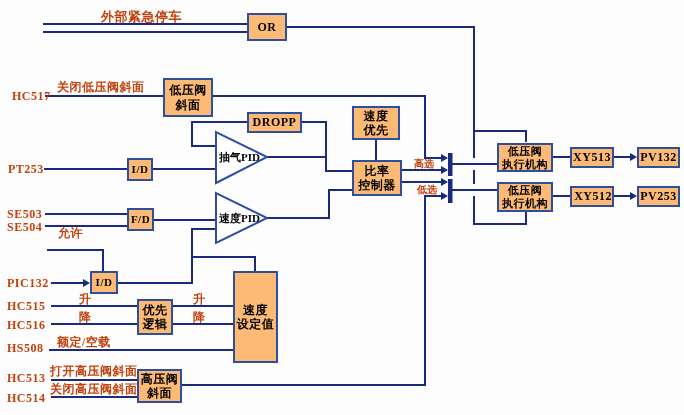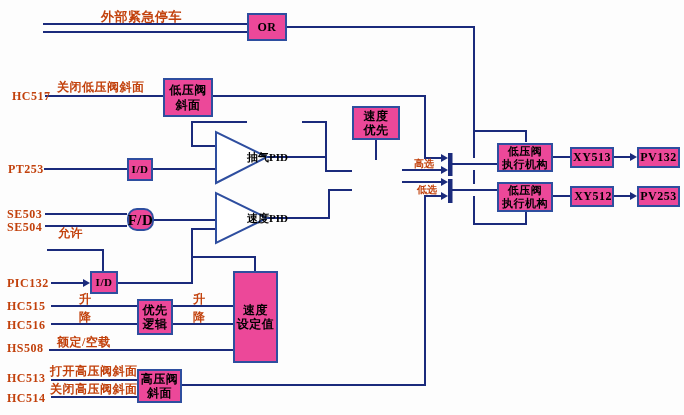--- a/index.html
+++ b/index.html
@@ -4,35 +4,35 @@
 <style>
   html,body{margin:0;padding:0;background:#ffffff;}
   #stage{
     position:relative;width:684px;height:415px;background:#fdfdfd;
     font-family:"Liberation Serif","DejaVu Serif",serif;
     overflow:hidden;
   }
   #wires{position:absolute;left:0;top:0;width:684px;height:415px;}
   .box{
     position:absolute;box-sizing:border-box;
-    border:2px solid #2e4e9f;background:#ec4899;
+    border:2px solid #2e4e9f;background:#fdba74;
     display:flex;flex-direction:column;align-items:center;justify-content:center;
     font-weight:bold;color:#000;text-align:center;
     font-size:12px;line-height:1.2;letter-spacing:0.5px;
   }
   .box .bl{display:block;white-space:nowrap;}
   .lbl{
     position:absolute;font-weight:bold;color:#c2410c;white-space:nowrap;
     font-size:12px;letter-spacing:0.5px;line-height:1;
   }
   .lbl.big{font-size:13px;}
   .lbl.sm{font-size:10px;letter-spacing:0;}
   .tri-lbl{
     position:absolute;font-weight:bold;color:#000;font-size:11px;
-    white-space:nowrap;line-height:1;letter-spacing:0;margin-left:28px;
+    white-space:nowrap;line-height:1;letter-spacing:0;
   }
 </style>
 </head>
 <body>
 
 <div id="stage">
 
   <svg id="wires" viewBox="0 0 684 415" xmlns="http://www.w3.org/2000/svg">
     <g stroke="#1b2b7c" stroke-width="2" fill="none" shape-rendering="crispEdges">
 
@@ -112,38 +112,45 @@
 
   <div class="box" style="left:247px;top:13px;width:40px;height:28px;">
     <span class="bl">OR</span>
   </div>
 
   <div class="box" style="left:163px;top:78px;width:50px;height:39px;">
     <span class="bl">低压阀</span>
     <span class="bl">斜面</span>
   </div>
 
+  <div class="box" style="left:247px;top:112px;width:55px;height:21px;">
+    <span class="bl">DROPP</span>
+  </div>
 
   <div class="box" style="left:127px;top:158px;width:26px;height:23px;font-size:11px;">
     <span class="bl">I/D</span>
   </div>
 
-  <div class="box" style="left:127px;top:208px;width:27px;height:23px;font-size:15px;border-radius:10px;">
+  <div class="box" style="left:127px;top:208px;width:27px;height:23px;font-size:11px;">
     <span class="bl">F/D</span>
   </div>
 
   <div class="box" style="left:90px;top:271px;width:28px;height:23px;font-size:11px;">
     <span class="bl">I/D</span>
   </div>
 
   <div class="box" style="left:352px;top:106px;width:48px;height:34px;">
     <span class="bl">速度</span>
     <span class="bl">优先</span>
   </div>
 
+  <div class="box" style="left:352px;top:160px;width:50px;height:36px;">
+    <span class="bl">比率</span>
+    <span class="bl">控制器</span>
+  </div>
 
   <div class="box" style="left:137px;top:299px;width:36px;height:36px;">
     <span class="bl">优先</span>
     <span class="bl">逻辑</span>
   </div>
 
   <div class="box" style="left:233px;top:271px;width:45px;height:92px;">
     <span class="bl">速度</span>
     <span class="bl">设定值</span>
   </div>

